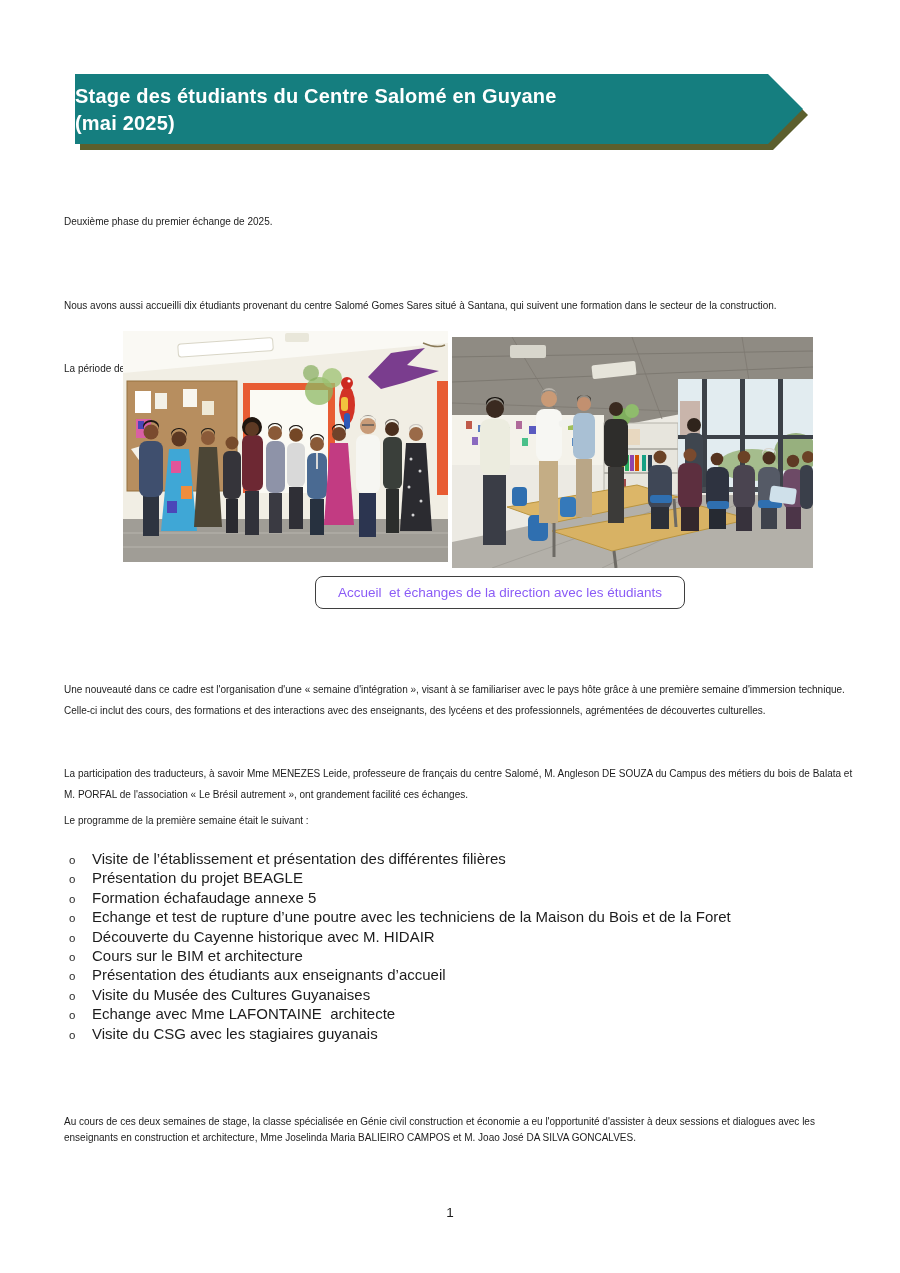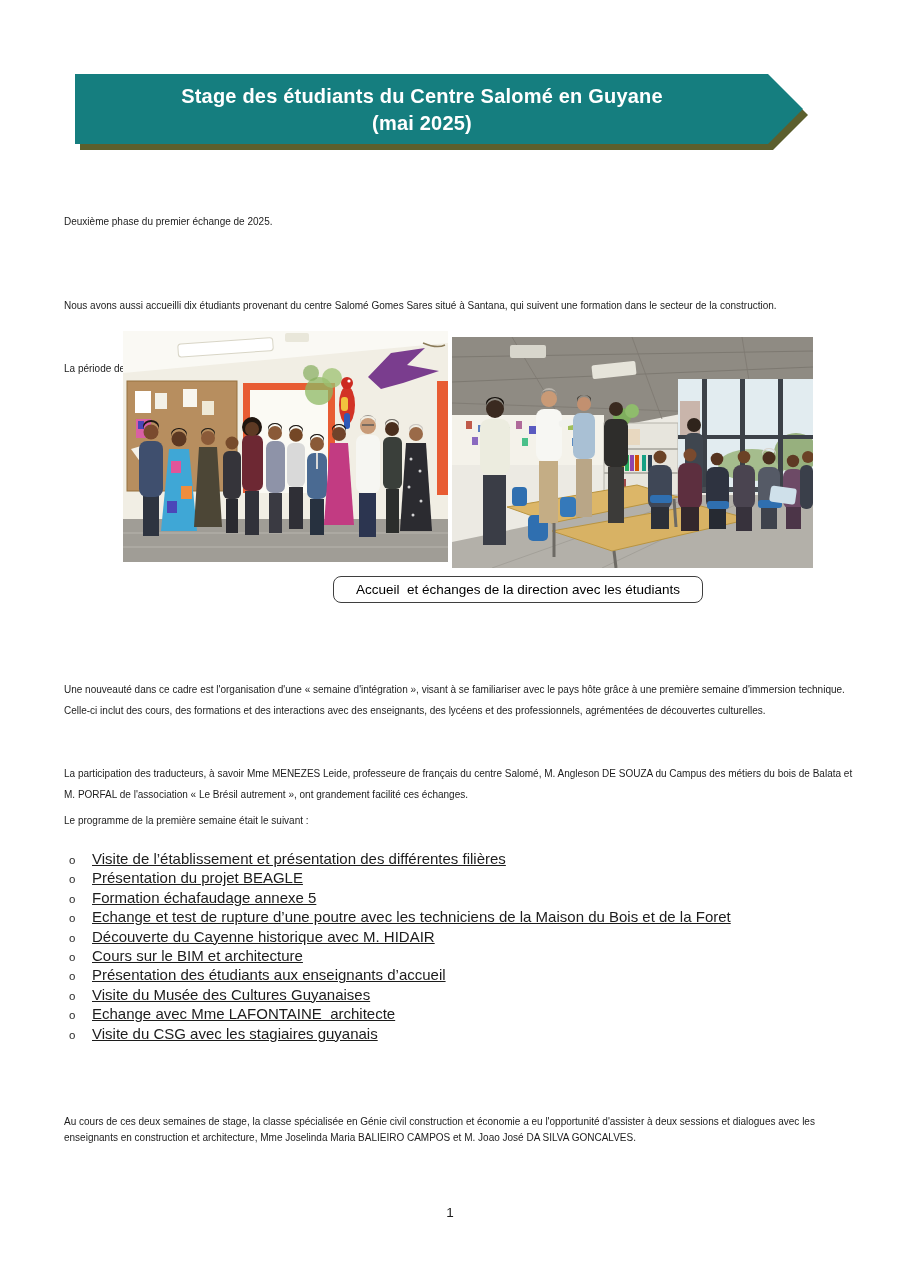--- a/index.html
+++ b/index.html
@@ -10,72 +10,70 @@
     width: 900px;
     height: 1273px;
     background: #ffffff;
     overflow: hidden;
   }
   .banner-svg { position: absolute; left: 0; top: 0; }
   .banner-text {
     position: absolute;
     left: 75px; top: 83px;
     width: 694px;
-    text-align: center;
     color: #ffffff;
     font-size: 20px;
     font-weight: bold;
     line-height: 27px;
     letter-spacing: 0.2px;
   }
   .para {
     position: absolute;
     left: 64px;
     width: 790px;
     font-size: 10px;
     line-height: 21px;
     white-space: pre-wrap;
   }
   .photo { position: absolute; overflow: hidden; }
   .photo svg { display: block; }
   .caption-box {
     position: absolute;
     left: 315px; top: 576px;
-    width: 370px; height: 27px;
+    width: 370px; height: 33px;
     border: 1px solid #3f3f3f;
     border-radius: 8px;
     display: flex;
     align-items: center;
     justify-content: center;
     font-size: 13.5px;
-    color: #000000;
+    color: #8b5cf6;
     white-space: pre-wrap;
     background: #ffffff;
-    margin-left: 18px;
   }
   .program-list {
     position: absolute;
     left: 64px; top: 850px;
     width: 790px;
     list-style: none;
   }
   .program-list li {
     display: flex;
     align-items: baseline;
     height: 19.4px;
     font-size: 15px;
   }
   .bullet {
     width: 28px;
     flex: 0 0 28px;
     padding-left: 5px;
     font-size: 11.5px;
     color: #2a2a2a;
   }
-  .li-text { white-space: pre-wrap; text-decoration: underline; }
+  .li-text { white-space: pre-wrap; }
   .wide-lines { line-height: 16px; }
   .footer-num {
     position: absolute;
     left: 0; top: 1205px;
     width: 900px;
     text-align: center;
     font-size: 13.5px;
     color: #1c1c1c;
   }
 </style>

